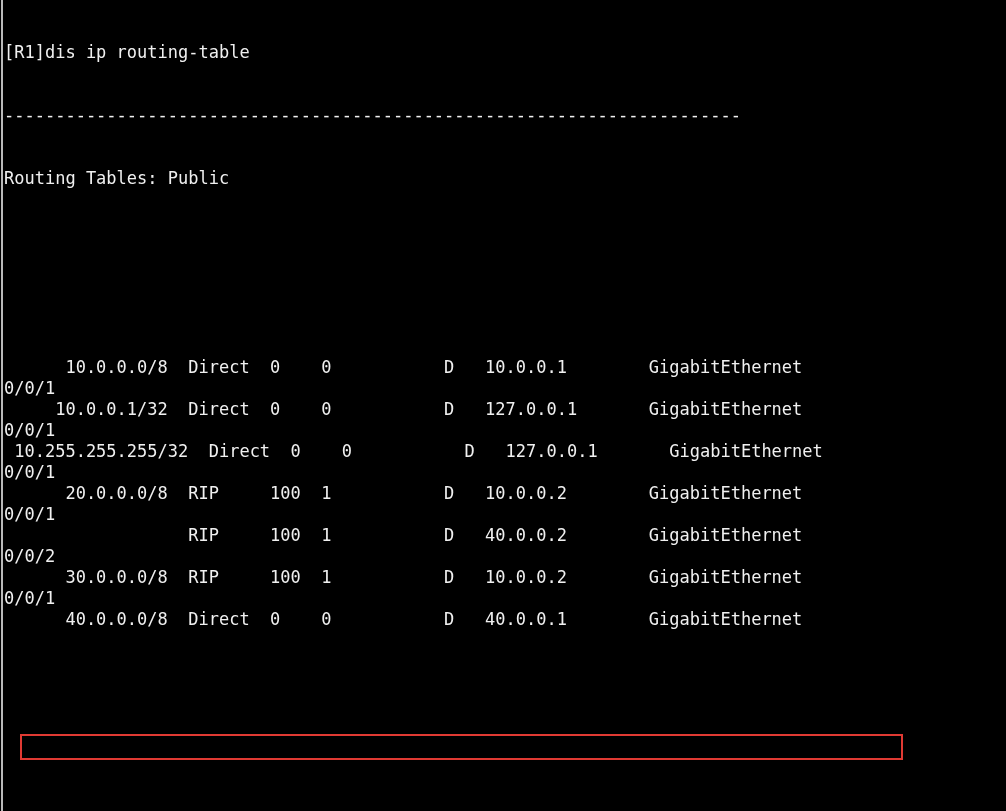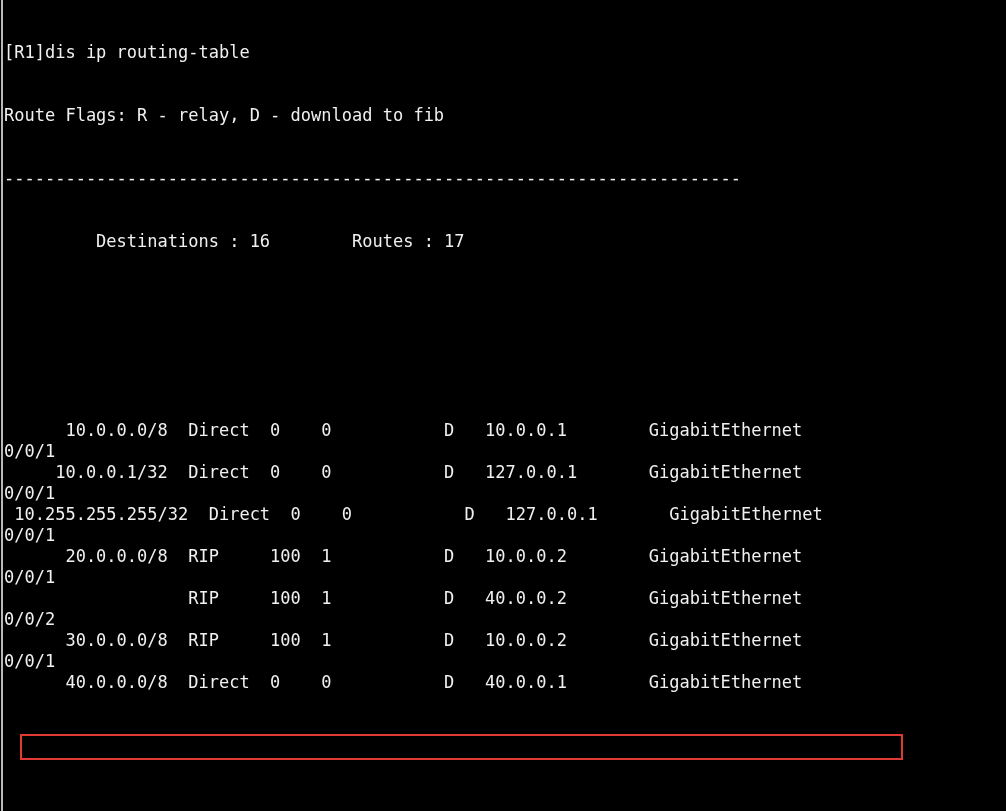--- a/index.html
+++ b/index.html
@@ -65,23 +65,22 @@
 </style>
 </head>
 <body style="background: rgb(0, 0, 0);">
 
 <div id="terminal" style="background: rgb(0, 0, 0);">
 
   <div id="left-border" style="background: rgb(185, 185, 185);"></div>
 
   <div id="screen-text" style="color: rgb(240, 240, 240);">
     <span class="term-line">[R1]dis ip routing-table</span>
-    <span class="term-line">Route Flags: R - relay, D - download to fib</span>
     <span class="term-line">------------------------------------------------------------------------</span>
-    <span class="term-line">         Destinations : 16        Routes : 17</span>
+    <span class="term-line">Routing Tables: Public</span>
     <span class="term-line"></span>
     <span class="term-line"></span>
     <span id="rows-container"><span class="term-line">      10.0.0.0/8  Direct  0    0           D   10.0.0.1        GigabitEthernet</span><span class="term-line">0/0/1</span><span class="term-line">     10.0.0.1/32  Direct  0    0           D   127.0.0.1       GigabitEthernet</span><span class="term-line">0/0/1</span><span class="term-line"> 10.255.255.255/32  Direct  0    0           D   127.0.0.1       GigabitEthernet</span><span class="term-line">0/0/1</span><span class="term-line">      20.0.0.0/8  RIP     100  1           D   10.0.0.2        GigabitEthernet</span><span class="term-line">0/0/1</span><span class="term-line">                  RIP     100  1           D   40.0.0.2        GigabitEthernet</span><span class="term-line">0/0/2</span><span class="term-line">      30.0.0.0/8  RIP     100  1           D   10.0.0.2        GigabitEthernet</span><span class="term-line">0/0/1</span><span class="term-line">      40.0.0.0/8  Direct  0    0           D   40.0.0.1        GigabitEthernet</span></span>
   </div>
 
   <div id="highlight-box" style="border-color: rgb(224, 58, 51);"></div>
 
 </div>
 
 </body></html>

